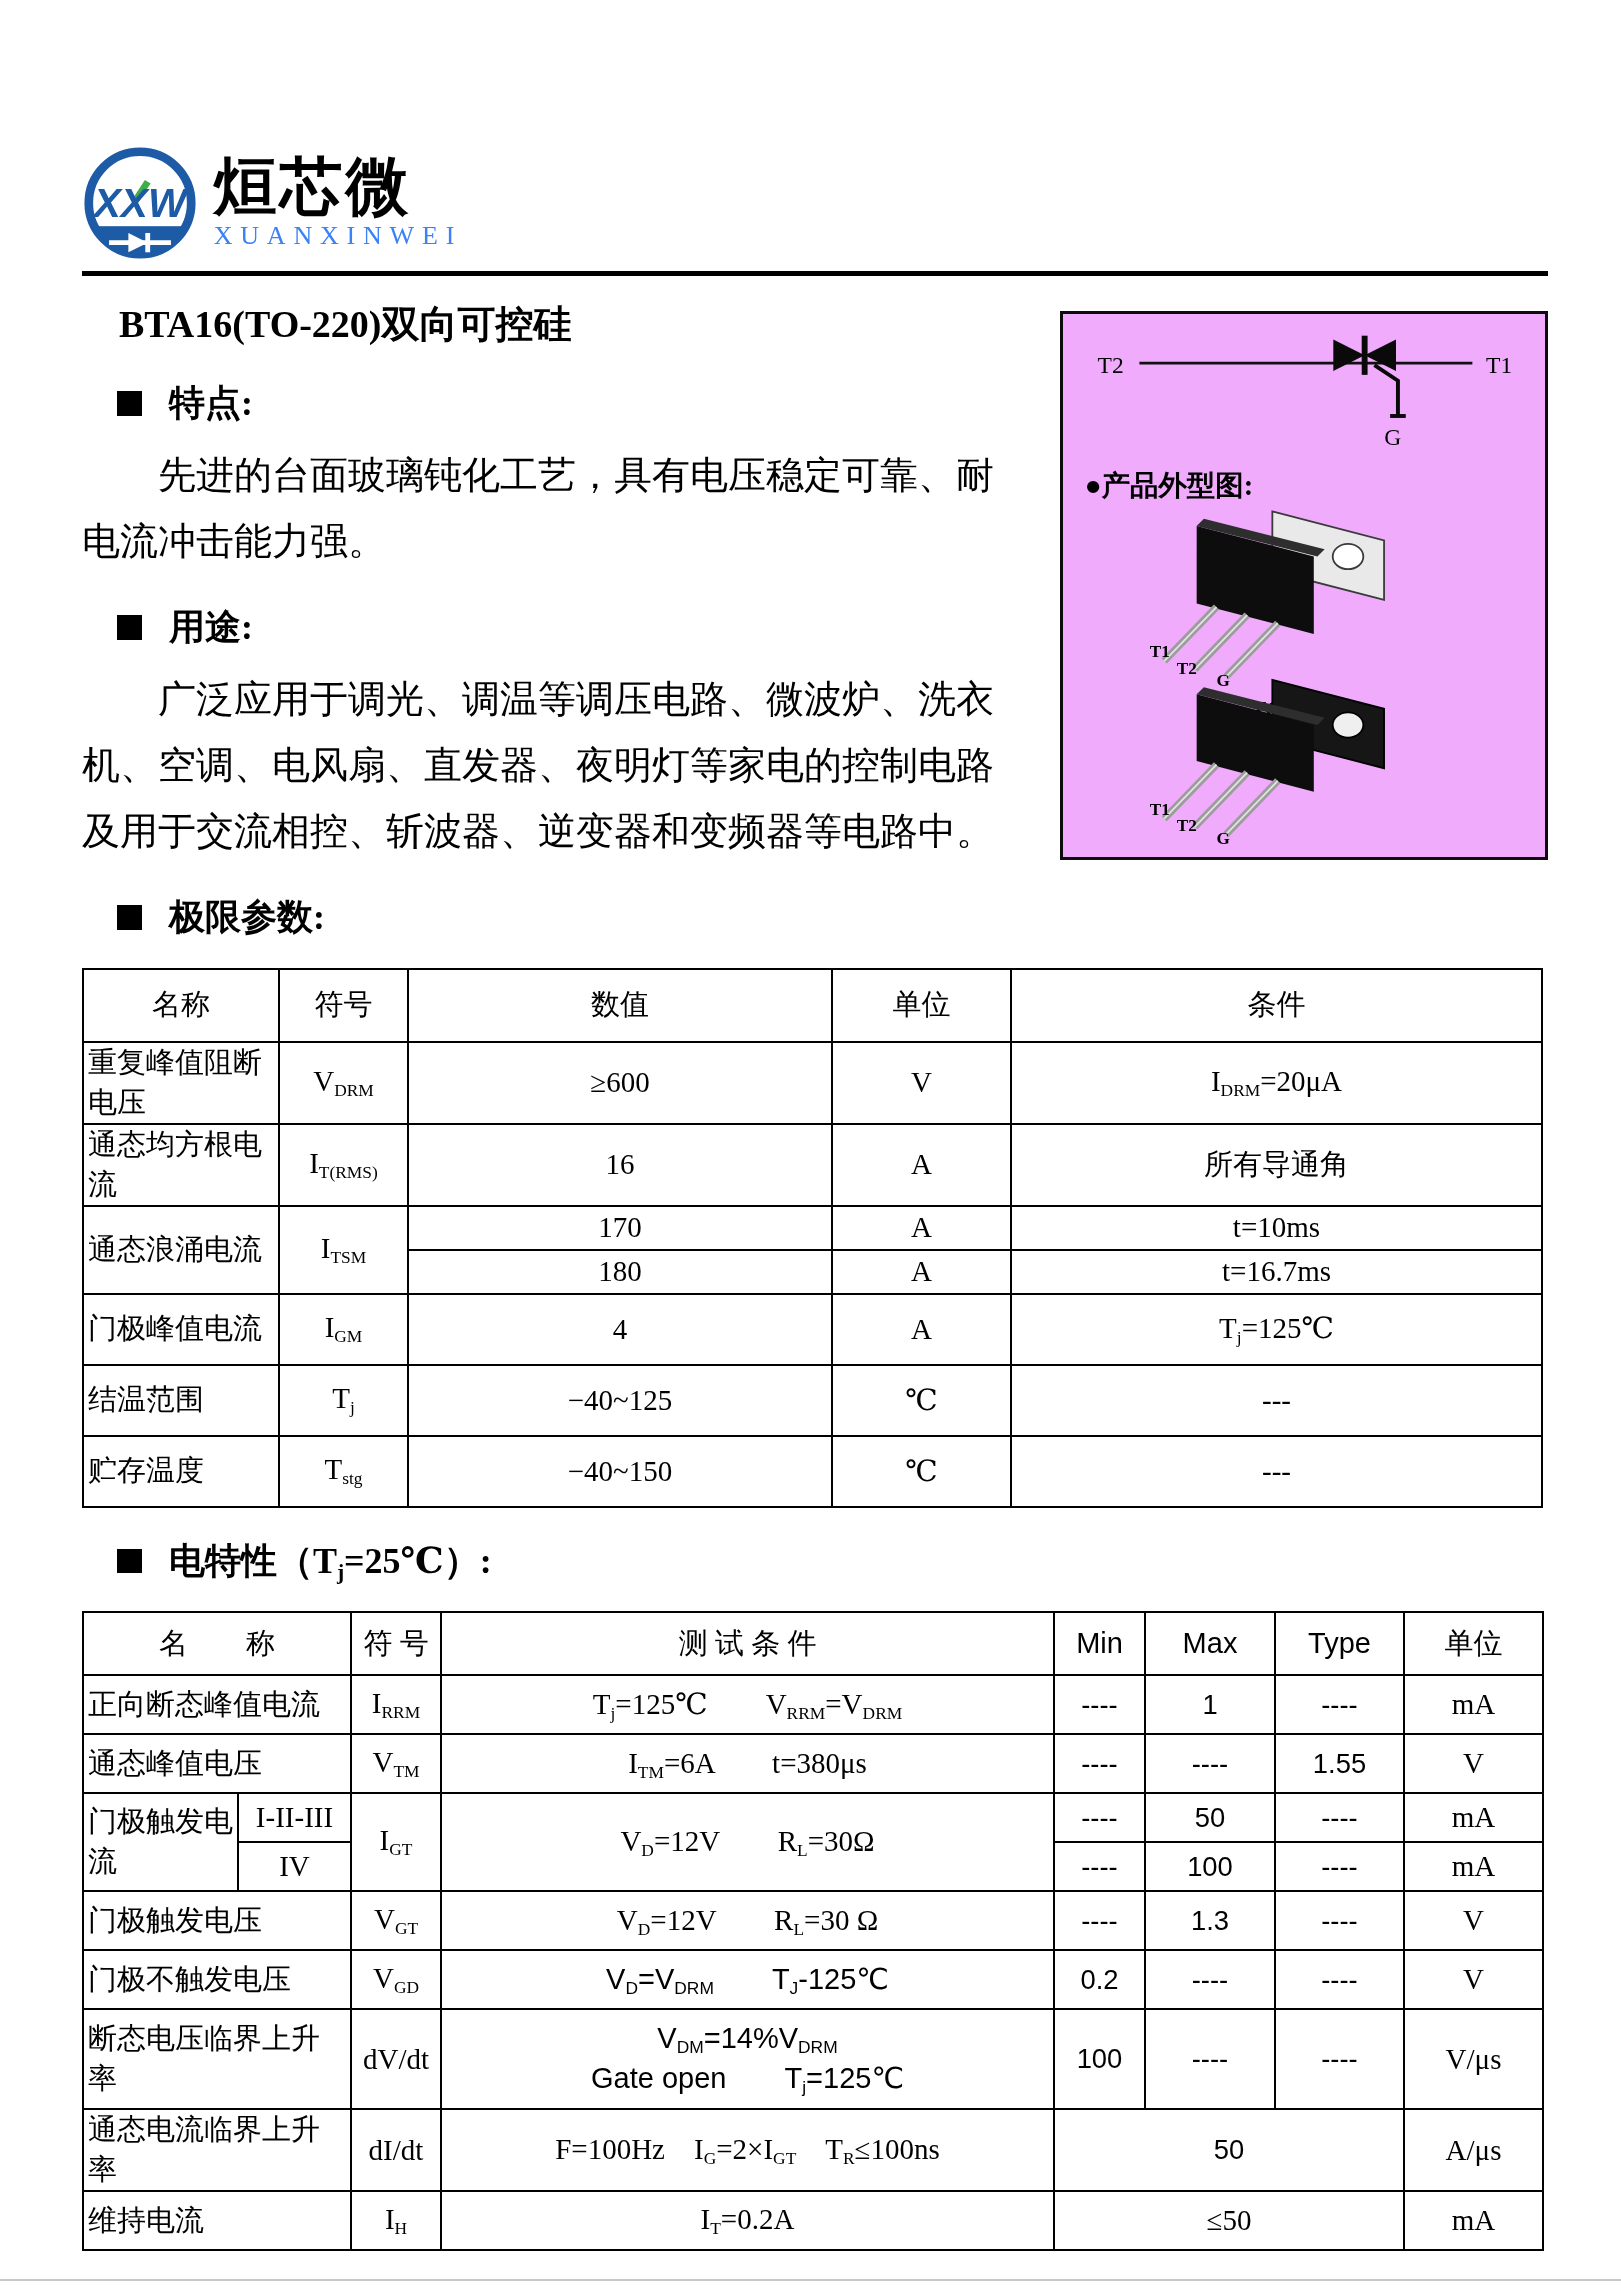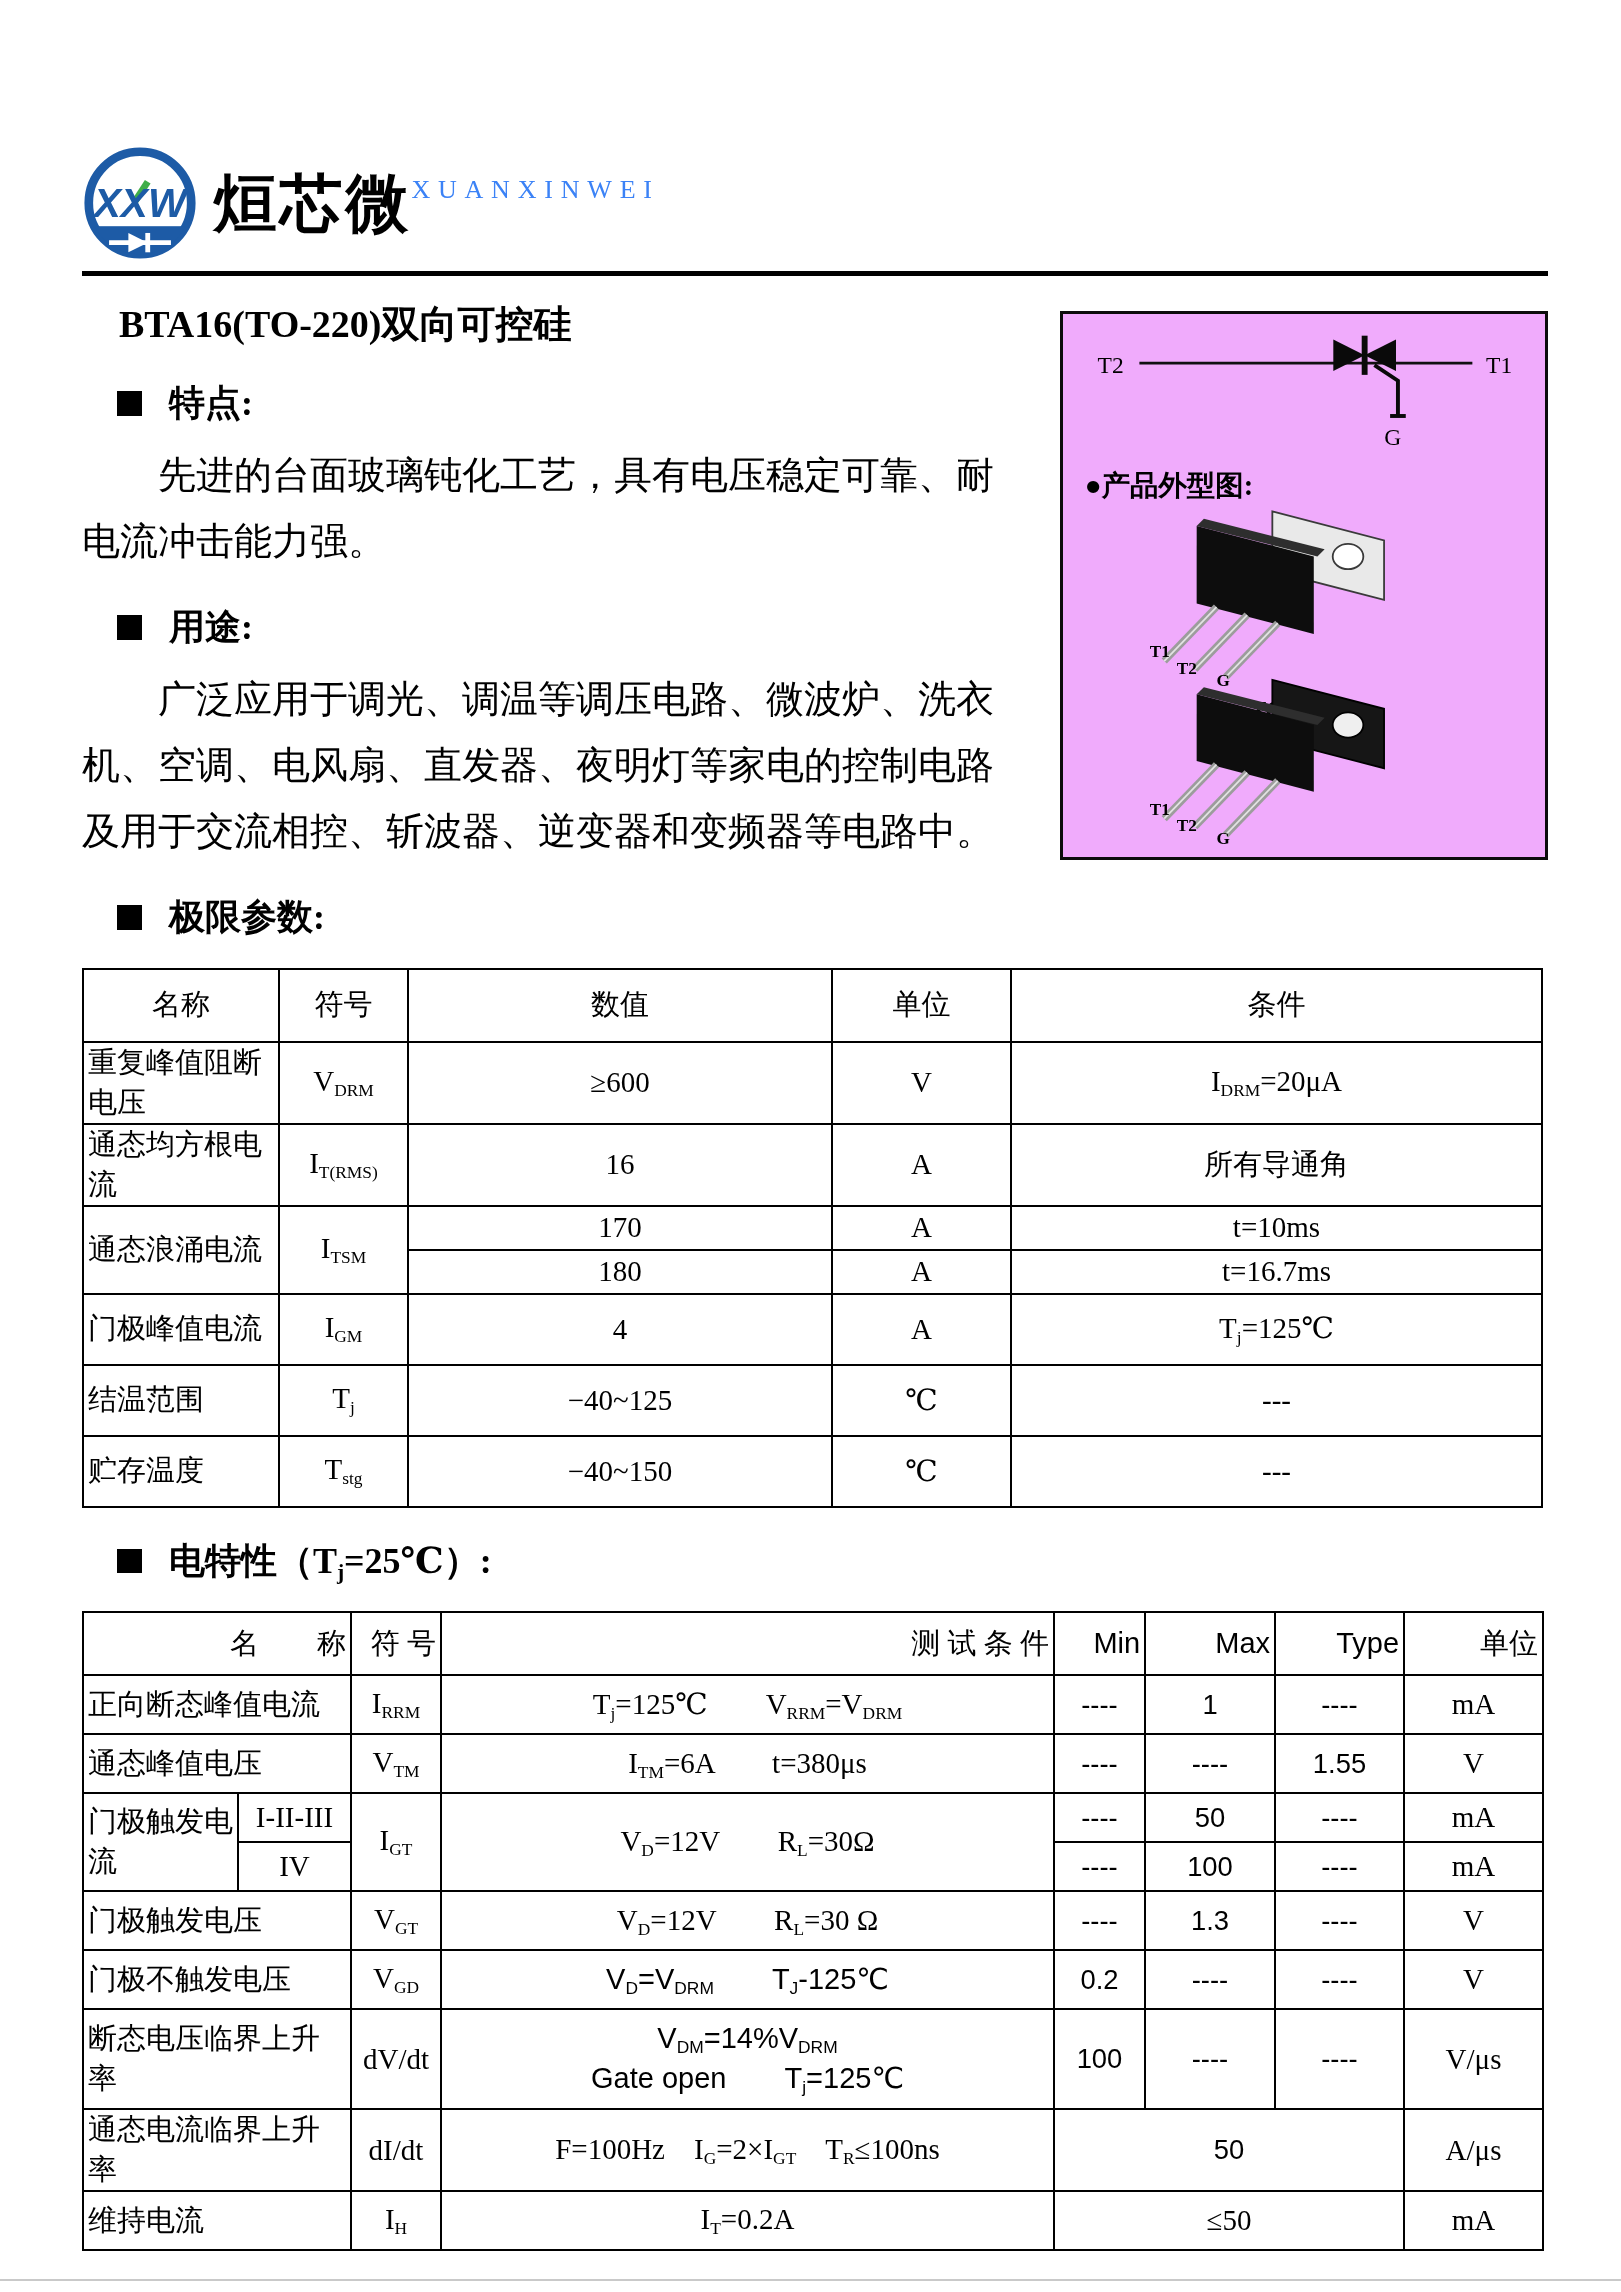--- a/index.html
+++ b/index.html
@@ -3,21 +3,21 @@
 <meta charset="utf-8">
 <style>
   html,body{margin:0;padding:0;}
   body{width:1621px;height:2293px;background:#fff;color:#000;position:relative;
        font-family:"Liberation Serif","DejaVu Serif",serif;}
   .page{position:absolute;inset:0;padding:0 73px 0 82px;box-sizing:border-box;}
 
   
   .header{display:flex;justify-content:space-between;align-items:flex-end;margin-top:145px;}
   .logo{display:flex;align-items:center;gap:15.7px;}
-  .logo-txt{display:flex;flex-direction:row;}
+  .logo-txt{display:flex;flex-direction:column;}
   .logo-cn{font-family:"Liberation Sans","DejaVu Sans",sans-serif;font-weight:bold;font-size:63px;letter-spacing:2.9px;line-height:1;}
   .logo-en{font-family:Liberation Serif, serif;font-size:26px;letter-spacing:7.8px;margin-top:3.9px;color:#3b82f6;}
   .part-no{font-family:"Liberation Sans","DejaVu Sans",sans-serif;font-size:44px;color:#111;padding-bottom:2px;}
   .rule{height:4.9px;background:#000;margin-top:9.8px;}
 
   
   .content{position:relative;margin-top:23.5px;}
   .title{font-size:38px;font-weight:bold;margin:0 0 0 37px;}
 
   .fig-box{position:absolute;top:11.8px;right:0;width:482px;height:543px;border:3.9px solid #0c0c0c;background:#f0abfc;}
@@ -31,21 +31,21 @@
   table.dtable{border-collapse:collapse;table-layout:fixed;width:1460px;margin-top:25.5px;
         text-align:center;font-size:29px;border:2.9px solid #000;}
   table.dtable td,table.dtable th{border:2px solid #000;font-weight:normal;padding:0 3.9px;overflow:hidden;}
   td.name{text-align:left;padding-left:33px;}
   sub{font-size:0.60em;vertical-align:-0.28em;}
   .sans{font-family:"Liberation Sans","DejaVu Sans",sans-serif;border-radius:27px;}
   .ltable tr{height:71px;} .ltable tr.hd{height:73px;} .ltable tr.half{height:44px;}
   .etable{font-size:28px;}
   .etable tr{height:59px;} .etable tr.hd{height:63px;}
   .etable tr.half{height:49px;} .etable tr.tall{height:100px;}
-  .etable th{font-weight:bold;text-align:right;}
+  .etable th{font-weight:bold;}
   .etable td.val{font-family:"Liberation Sans","DejaVu Sans",sans-serif;font-size:27.4px;}
   .cond2{line-height:1.35;padding:3.9px 0;}
 
   
   .foot-rule{height:4.9px;background:#000;margin-top:65px;}
   .footer{position:relative;height:78px;margin-top:13.7px;}
   .url{position:absolute;left:0;right:0;top:7.8px;text-align:center;
        font-family:"Liberation Sans","DejaVu Sans",sans-serif;font-size:26.5px;}
   .pagenum{position:absolute;right:5.9px;top:0;font-family:"Liberation Sans","DejaVu Sans",sans-serif;font-size:39px;}
   .page-edge{position:absolute;left:0;right:0;bottom:11.8px;height:2px;background:#c9c9c9;}

